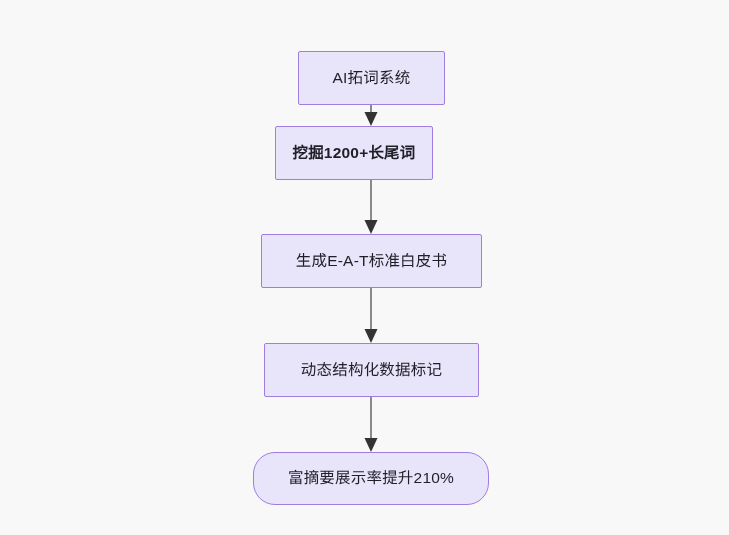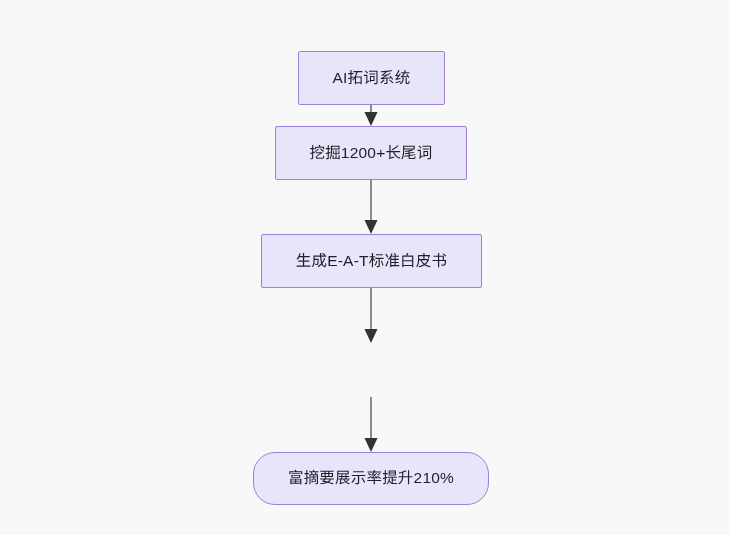--- a/index.html
+++ b/index.html
@@ -38,21 +38,21 @@
     white-space: nowrap;
     -webkit-font-smoothing: antialiased;
   }
 
   .node-label {
     display: block;
   }
 
   
   #node-1 { left: 298px; top: 15px;  width: 147px; height: 54px; margin-top: 36px; }
-  #node-2 { left: 275px; top: 126px; width: 192px; height: 54px; }
+  #node-2 { left: 275px; top: 126px; width: 158px; height: 54px; font-weight: bold; }
   #node-3 { left: 261px; top: 234px; width: 221px; height: 54px; }
   #node-4 { left: 264px; top: 343px; width: 215px; height: 54px; }
   #node-5 { left: 253px; top: 452px; width: 236px; height: 53px; border-radius: 22px; }
 
   
   .edge {
     position: absolute;
     left: 0;
     top: 0;
     width: 729px;
@@ -103,18 +103,21 @@
   </div>
 
   <div class="node" id="node-2">
     <span class="node-label">挖掘1200+长尾词</span>
   </div>
 
   <div class="node" id="node-3">
     <span class="node-label">生成E-A-T标准白皮书</span>
   </div>
 
+  <div class="node" id="node-4">
+    <span class="node-label">动态结构化数据标记</span>
+  </div>
 
   <div class="node" id="node-5">
     <span class="node-label">富摘要展示率提升210%</span>
   </div>
 
 </div>
 
 </body></html>

